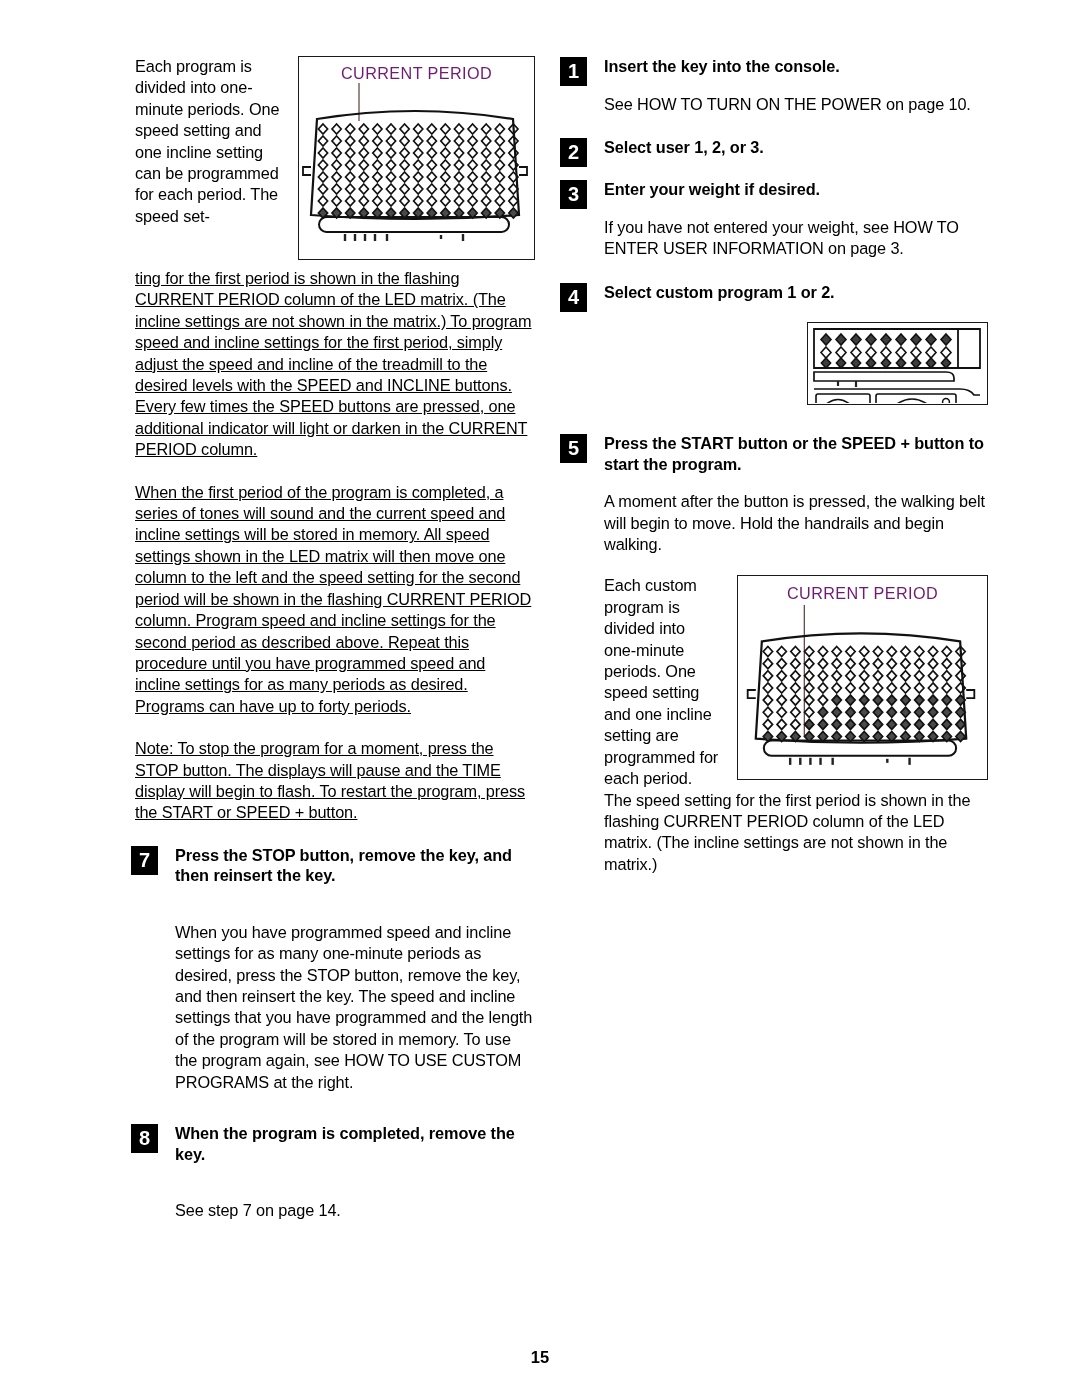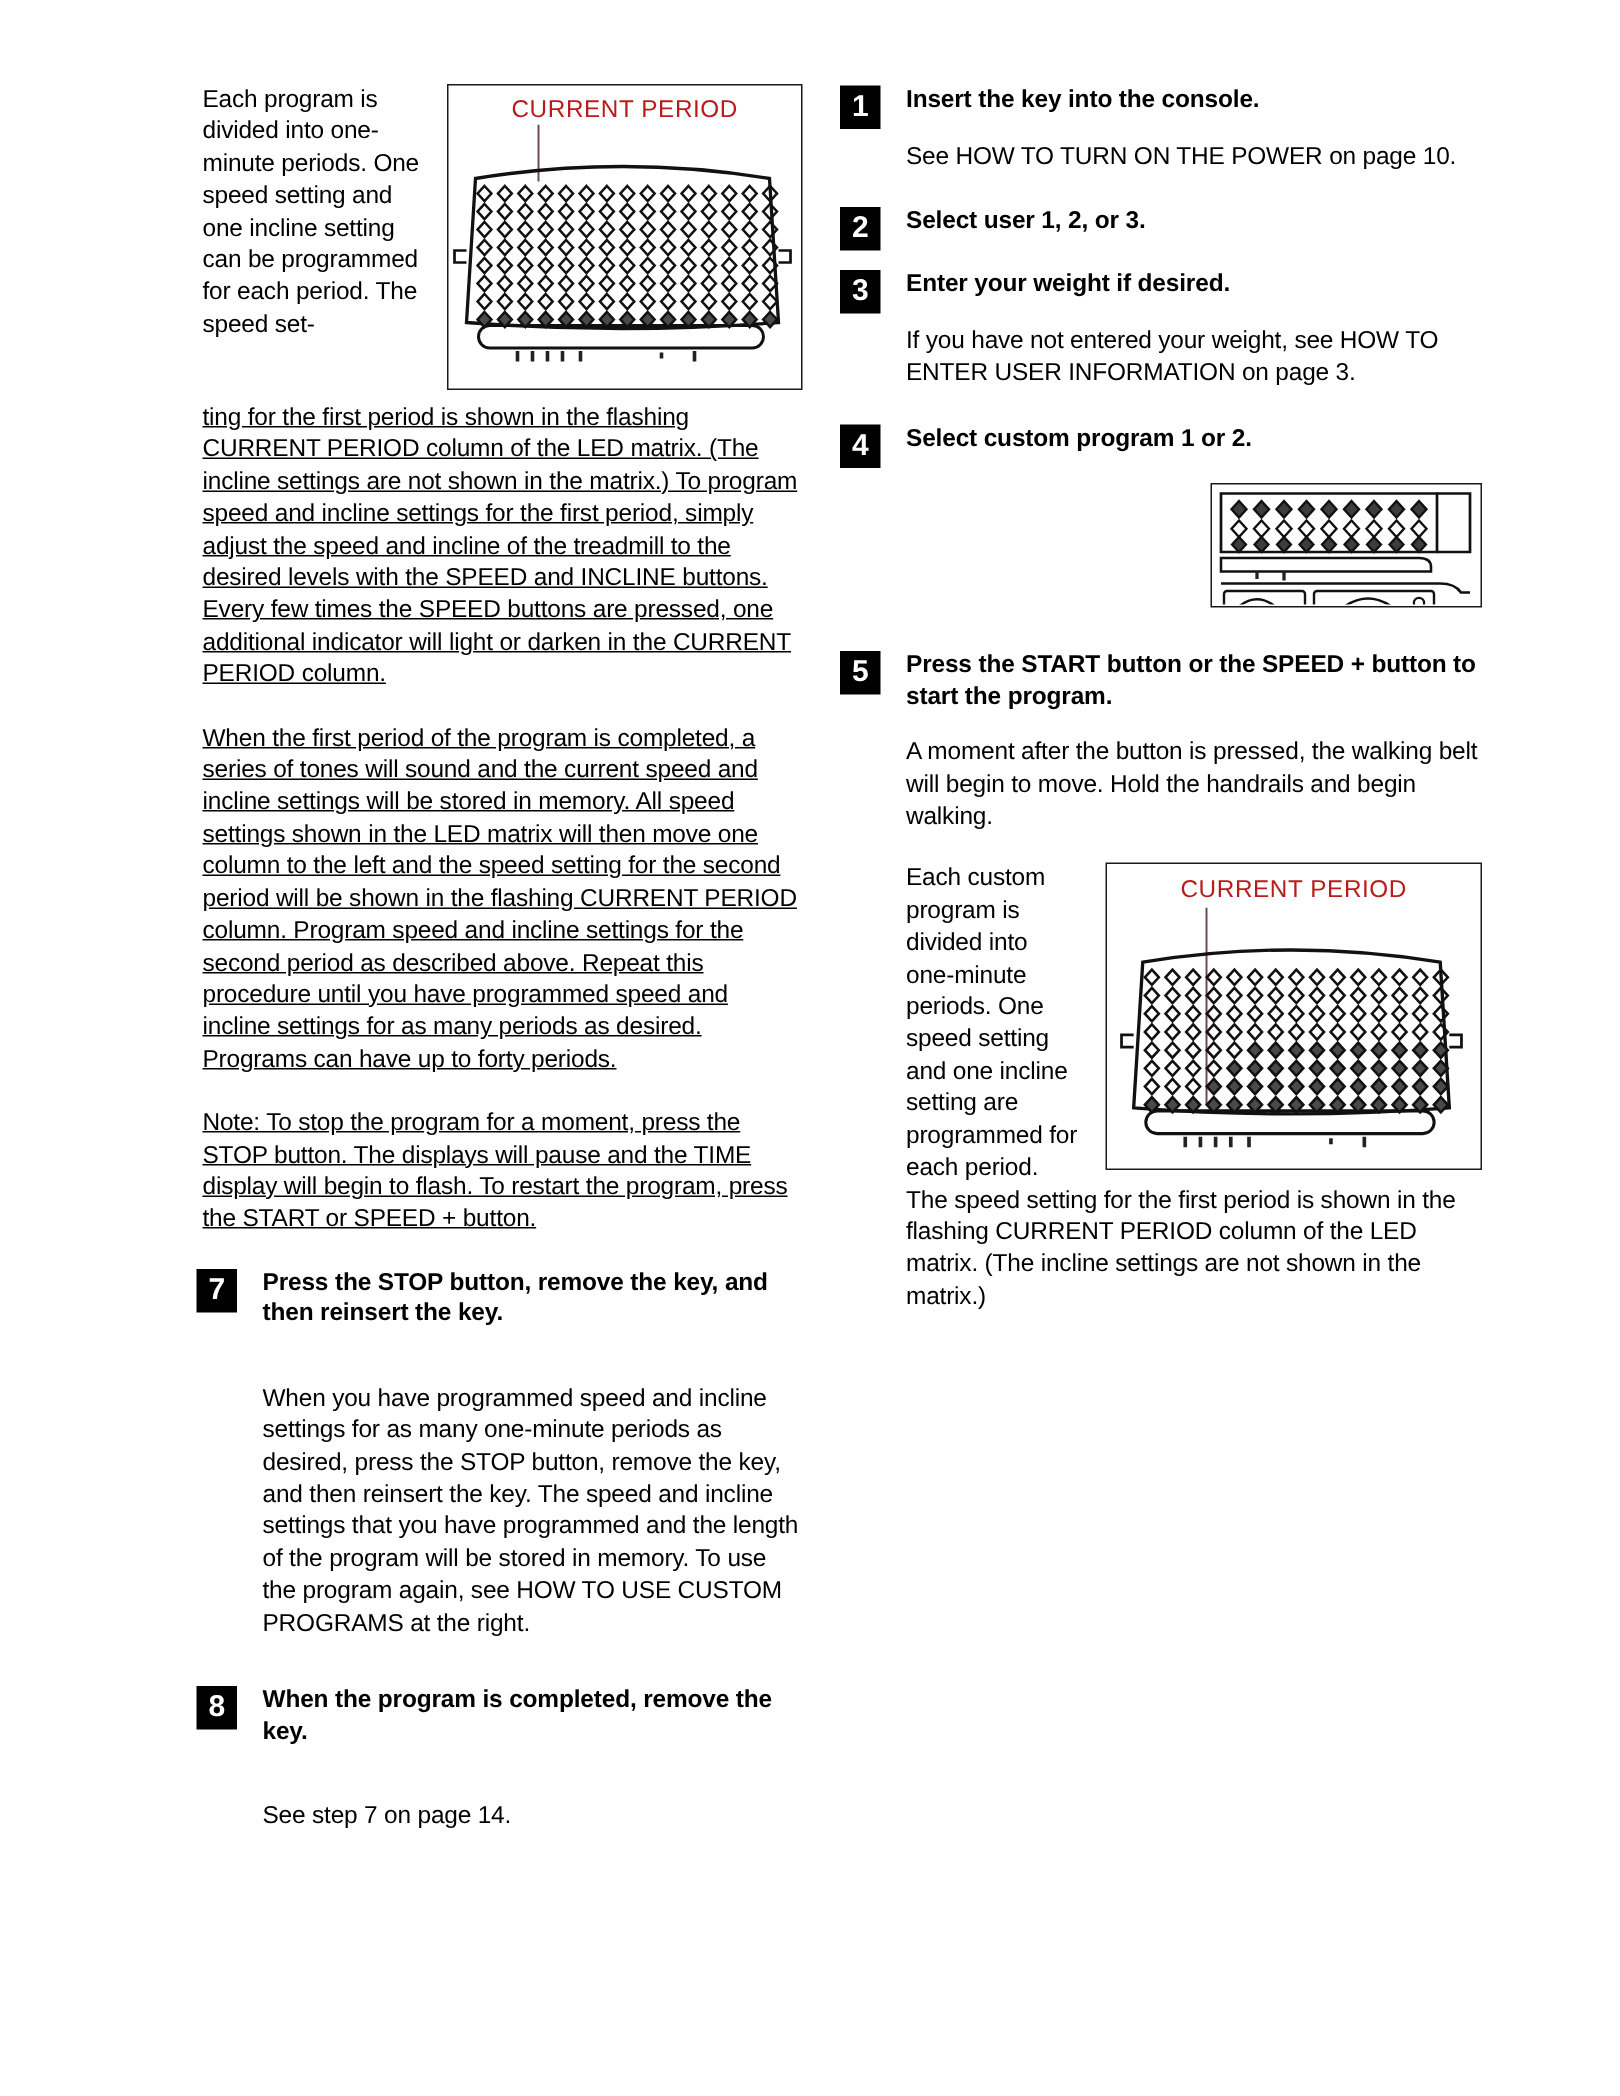--- a/index.html
+++ b/index.html
@@ -94,21 +94,21 @@
   
   .diagram-box {
     border: 1.6px solid #1a1a1a;
     background: #fff;
     position: relative;
   }
   .diagram-box .cp-label {
     text-align: center;
     font-size: 16.2px;
     letter-spacing: 0.4px;
-    color: #b91c1c;
+    color: #701a75;
     padding-top: 7px;
   }
 
   
   .diagram-1 {
     float: right;
     width: 237px;
     height: 204px;
     margin: 0 0 8px 14px;
   }
@@ -646,14 +646,15 @@
             </g>
           </svg>
         </div>
 
         <p>Each custom program is divided into one-minute periods. One speed setting and one incline setting are programmed for each period. The speed setting for the first period is shown in the flashing CURRENT PERIOD column of the LED matrix. (The incline settings are not shown in the matrix.)</p>
       </div>
     </div>
 
   </div>
 
+  <div class="page-number">15</div>
 
 </div>
 
 </body></html>

